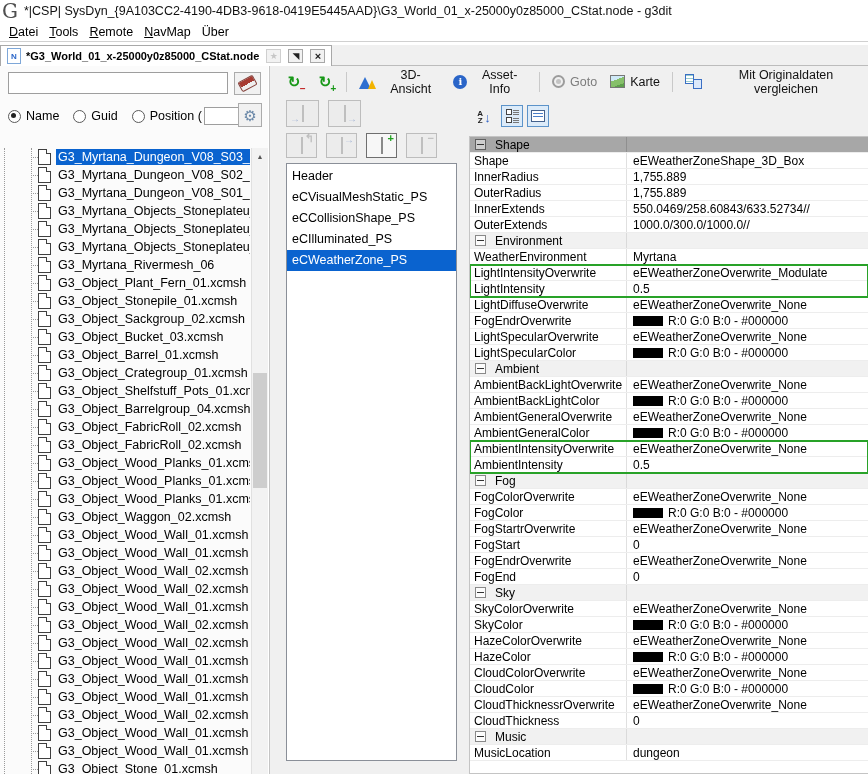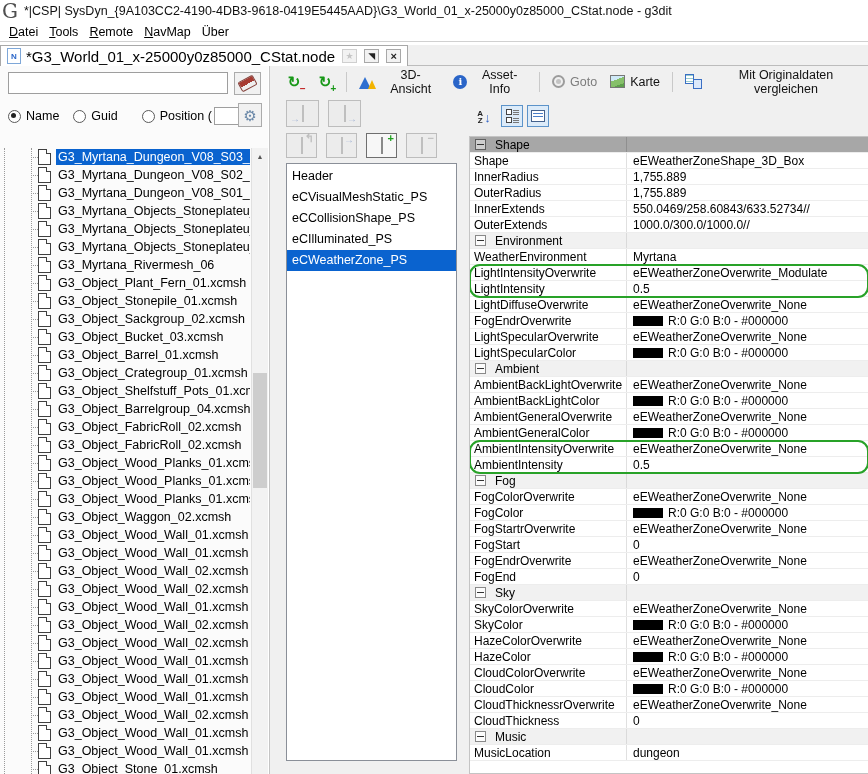--- a/index.html
+++ b/index.html
@@ -12,21 +12,21 @@
   
   .menubar{position:absolute;left:0;top:22px;width:100%;height:19px;display:flex;align-items:center;padding-left:6px;box-sizing:border-box;}
   .menu-item{padding:1px 8px 1px 3px;font-size:12.5px;cursor:default;}
   .menusep{position:absolute;left:0;top:41px;width:100%;height:3px;border-top:1px solid #d0d0d0;border-bottom:1px solid #d0d0d0;}
   
   .tabstrip{position:absolute;left:0;top:45px;width:100%;height:21px;background:#f0f0f0;border-bottom:1px solid #bcbcbc;box-sizing:border-box;}
   .tab{display:inline-flex;align-items:center;height:21px;box-sizing:border-box;background:#fff;
        border:1px solid #a8a8a8;border-bottom:none;padding:0 6px 0 6px;gap:5px;}
   .tabicon{width:12px;height:14px;border:1px solid #7ea7d8;background:#fff;display:flex;align-items:center;justify-content:center;flex:none;}
   .tabicon i{font-style:normal;font-size:8px;font-weight:bold;color:#2a65c8;}
-  .tab-title{font-weight:normal;font-size:15px;white-space:nowrap;}
+  .tab-title{font-weight:bold;font-size:11px;white-space:nowrap;}
   .tab-ctl{width:15px;height:14px;border:1px solid #a8a8a8;background:#f2f2f2;display:flex;align-items:center;justify-content:center;
            font-size:9px;color:#222;margin-left:2px;box-sizing:border-box;cursor:default;}
   .tab-ctl.dis{color:#c6c6c6;border-color:#cfcfcf;}
   .tab-ctl.x{font-size:11px;font-weight:bold;}
   
   .left-panel{position:absolute;left:0;top:66px;width:268px;height:708px;background:#fbfbfb;}
   .search-input{position:absolute;left:8px;top:6px;width:220px;height:22px;border:1px solid #9e9e9e;background:#fff;box-sizing:border-box;font:inherit;padding:0 4px;}
   .eraser-btn{position:absolute;left:234px;top:6px;width:27px;height:23px;border:1px solid #ababab;background:#f1f1f1;display:flex;align-items:center;justify-content:center;padding:0;}
   .eraser{width:15px;height:9px;border-radius:2px;transform:rotate(-28deg);border:1px solid #84403a;
           background:linear-gradient(to bottom,#a63b32 0 55%,#efefef 55%);}
@@ -113,21 +113,21 @@
   .pval{flex:1;box-sizing:border-box;padding:0 0 0 6px;display:flex;align-items:center;gap:5px;font-size:12px;white-space:nowrap;overflow:hidden;}
   .prow.cat{background:#f1f1f1;}
   .prow.cat .pname{display:flex;align-items:center;padding-top:0;border-right:1px solid #dadada;}
   .prow.cat.dark{background:#a7a7a7;}
   .prow.cat.dark .pname{border-right:1px solid #8f8f8f;}
   .minusbox{width:9px;height:9px;border:1px solid #898989;background:#fcfcfc;display:inline-block;position:relative;margin:0 9px 0 1px;flex:none;box-sizing:content-box;}
   .minusbox::after{content:"";position:absolute;left:1px;right:1px;top:4px;border-top:1px solid #333;}
   .dark .minusbox{background:#cfcfcf;border-color:#5f5f5f;}
   .catlabel{font-size:12px;}
   .swatch{width:30px;height:10px;flex:none;border:1px solid #000;box-sizing:border-box;}
-  .hl-group{outline:2px solid var(--hl);outline-offset:-1px;position:relative;z-index:2;border-radius:10px;}
+  .hl-group{outline:2px solid var(--hl);outline-offset:-1px;position:relative;z-index:2;}
 </style>
 </head>
 <body>
 
 <div class="window">
 
   <div class="titlebar">
     <span class="logo">G</span>
     <span class="wtitle">*|CSP| SysDyn_{9A103CC2-4190-4DB3-9618-0419E5445AAD}\G3_World_01_x-25000y0z85000_CStat.node - g3dit</span>
   </div>
@@ -160,21 +160,21 @@
     </button>
     <div class="radio-row">
       <span class="radio">
         <span class="rb checked"></span>
         <span>Name</span>
       </span>
       <span class="radio">
         <span class="rb"></span>
         <span>Guid</span>
       </span>
-      <span class="radio" style="margin-right:0;margin-left:10px;">
+      <span class="radio" style="margin-right:0;">
         <span class="rb"></span>
         <span>Position (</span>
       </span>
       <input class="pos-input" value="" style="">
       <span class="paren">)</span>
     </div>
     <button class="gear-btn">
       <span>⚙</span>
     </button>
 

